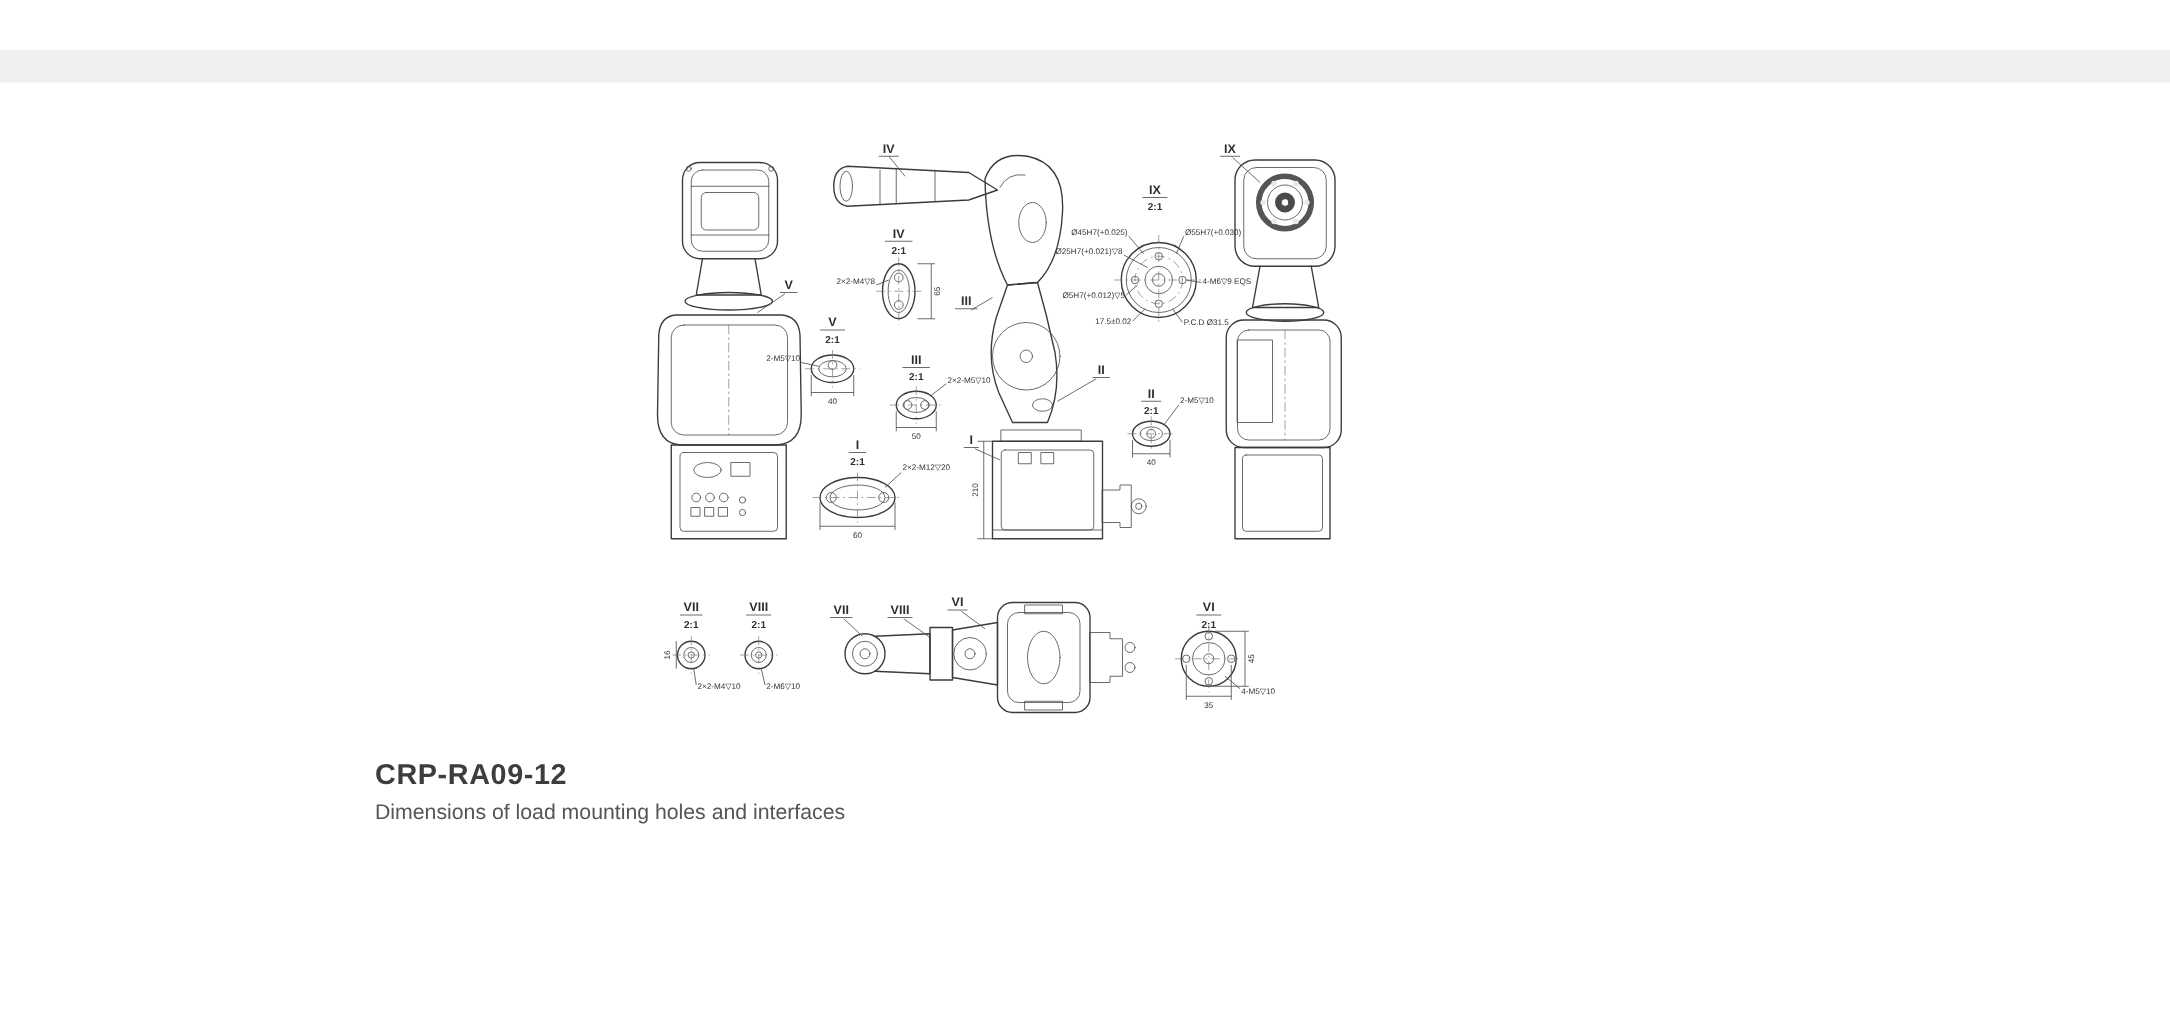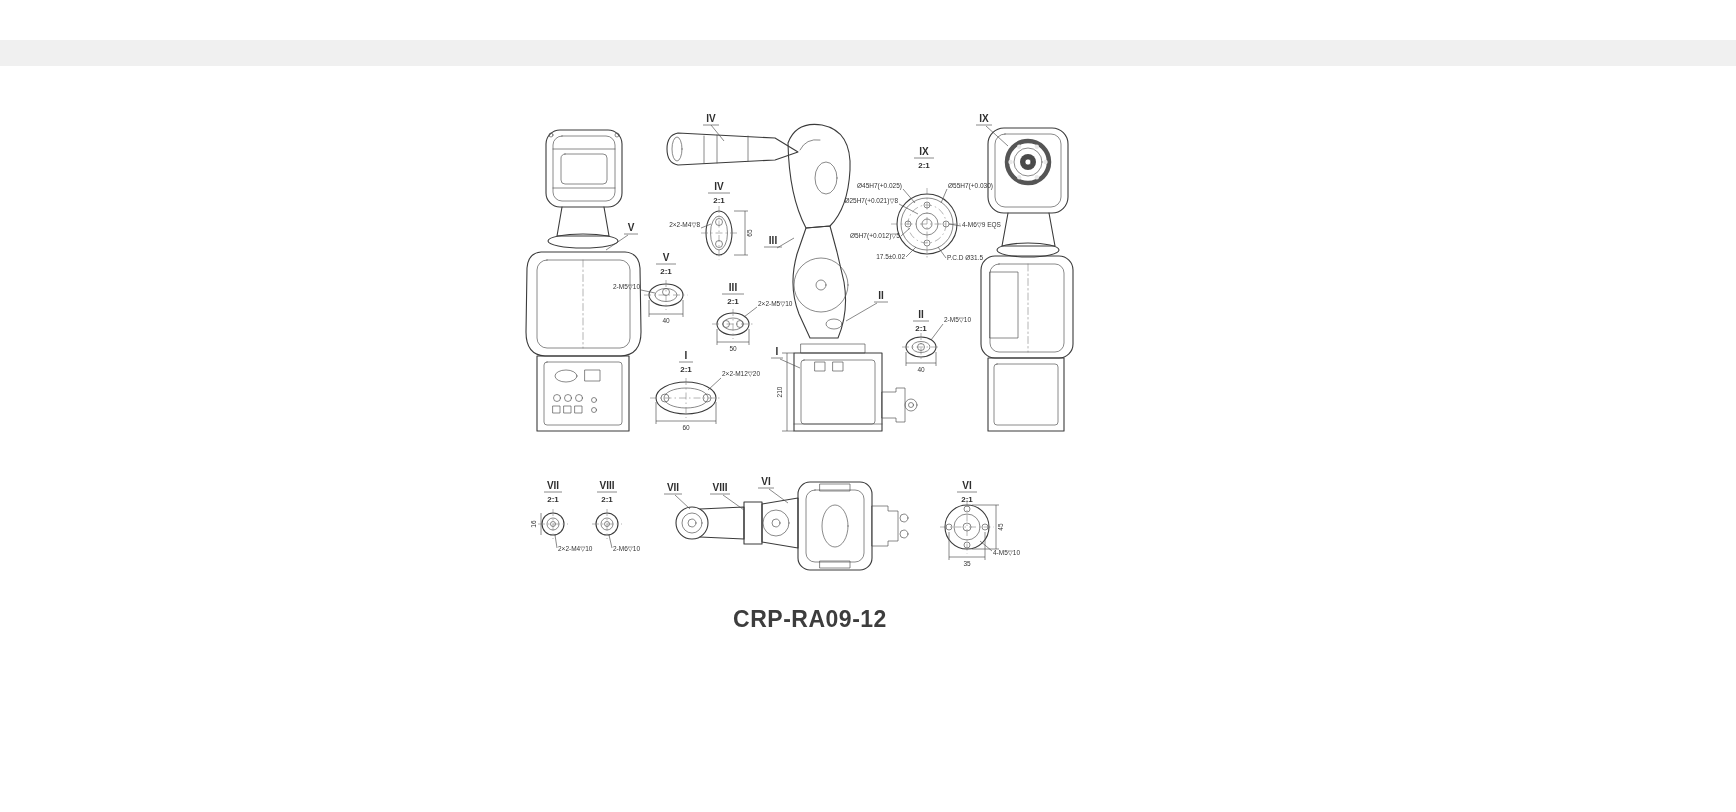--- a/index.html
+++ b/index.html
@@ -9,21 +9,21 @@
   .drawing-svg{position:absolute;left:0;top:0}
   .ln{fill:none;stroke:#3b3b3b;stroke-width:1.1;stroke-linecap:round;stroke-linejoin:round}
   .ln2{fill:none;stroke:#4a4a4a;stroke-width:0.65}
   .cl{fill:none;stroke:#777;stroke-width:0.55;stroke-dasharray:7 3 1.5 3}
   .dkring{fill:none;stroke:#555;stroke-width:4.5}
   text{font-family:"Liberation Sans","DejaVu Sans",sans-serif}
   .t-marker{font-size:10px;font-weight:bold;fill:#2e2e2e}
   .t-scale{font-size:8px;font-weight:bold;fill:#2e2e2e}
   .t-anno{font-size:6.5px;fill:#333}
   .t-dim{font-size:6.5px;fill:#333}
-  .title-block{position:absolute;left:300px;top:606px;width:1020px;text-align:center}
+  .title-block{position:absolute;left:300px;top:606px;width:1020px;}
   .model-title{font-size:23px;font-weight:bold;color:#3d3d3d;letter-spacing:.5px}
   .caption{margin-top:7px;font-size:17px;color:#555}
 </style>
 </head>
 <body>
 
 <div class="top-band"></div>
 
 <svg class="drawing-svg" width="1736" height="812" viewBox="0 0 1736 812">
 
@@ -342,13 +342,14 @@
     <line class="cl" x1="592" y1="524" x2="622" y2="524"></line>
     <line class="cl" x1="607" y1="509" x2="607" y2="539"></line>
     <text class="t-anno" x="613" y="551" text-anchor="start">2-M6▽10</text>
     <line class="ln2" x1="612" y1="548" x2="609" y2="535"></line>
   </g>
 
 </svg>
 
 <div class="title-block">
   <div class="model-title">CRP-RA09-12</div>
+  <div class="caption">Dimensions of load mounting holes and interfaces</div>
 </div>
 
 </body></html>

